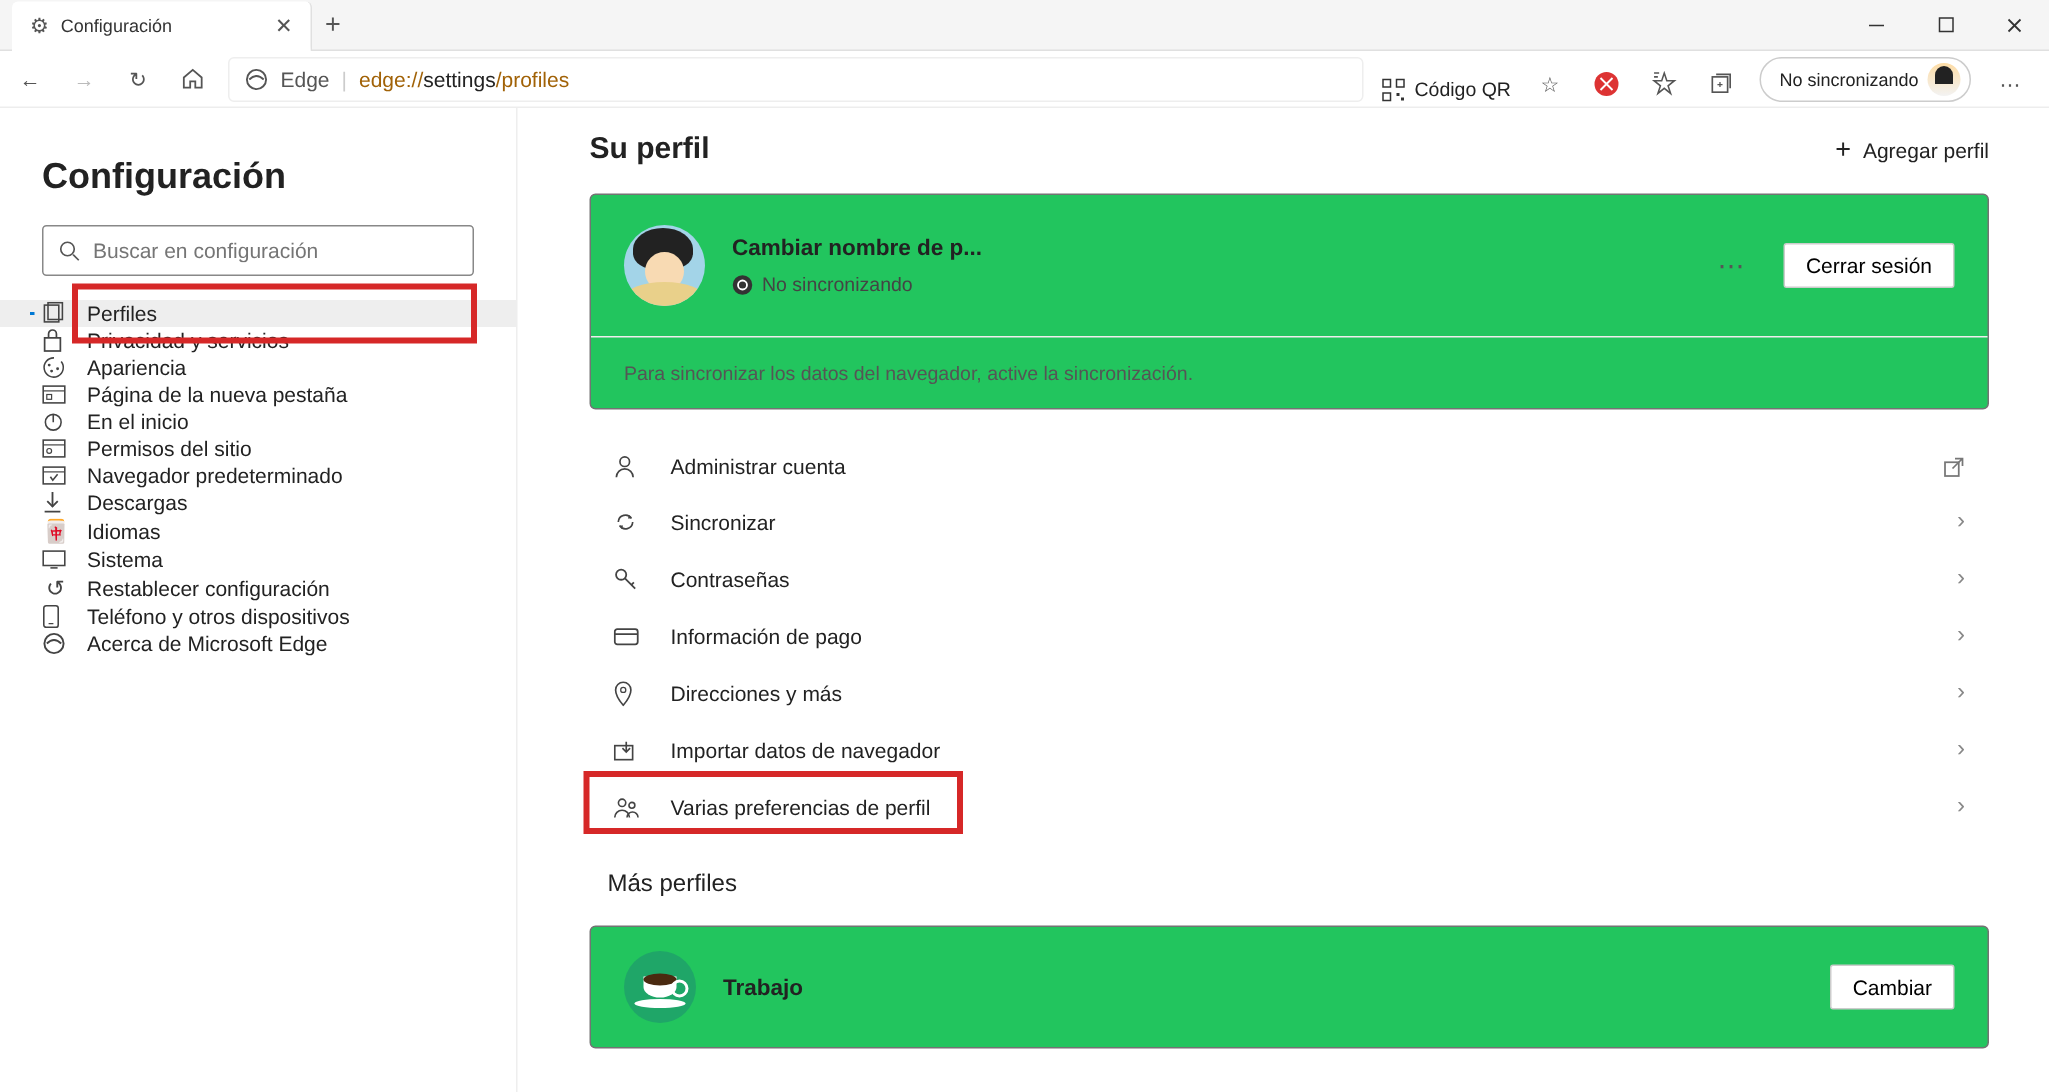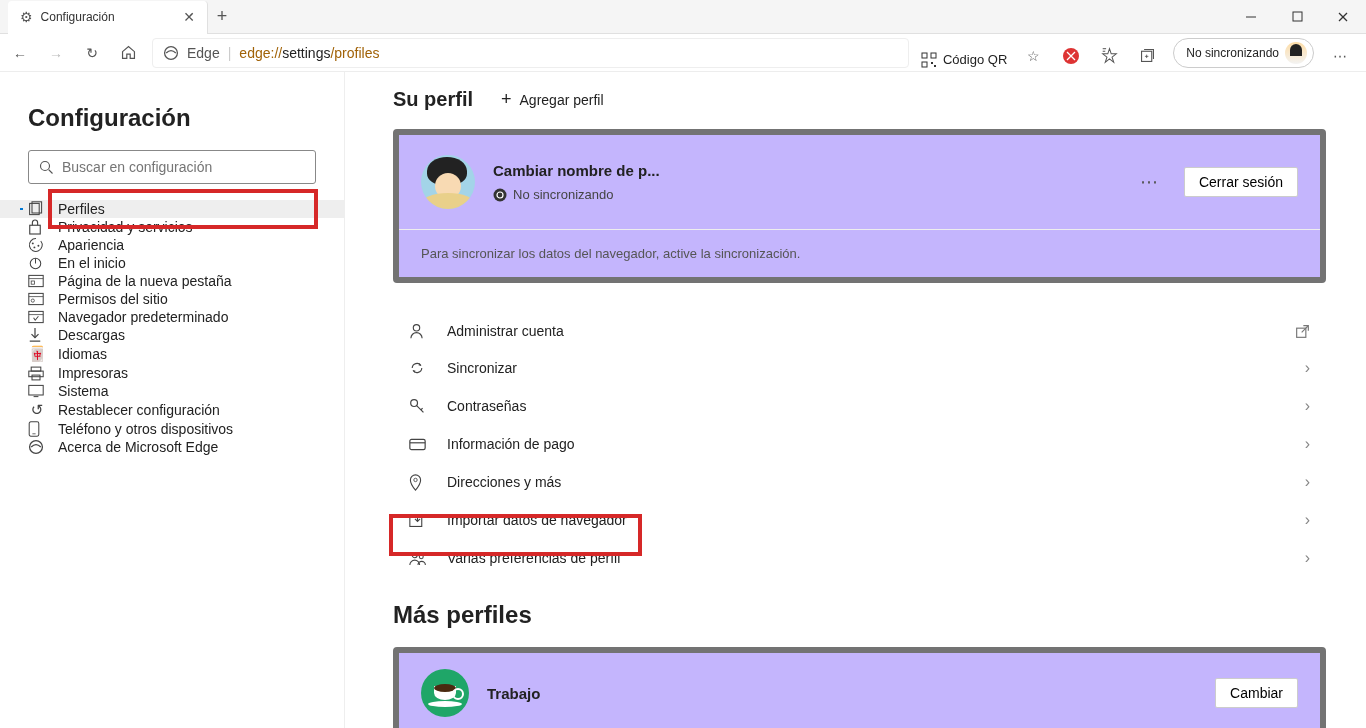--- a/index.html
+++ b/index.html
@@ -40,44 +40,44 @@
   .nav li.active::before { content:""; position:absolute; left:20px; top:8px; bottom:8px; width:3px; background:#0078d4;}
   .nav .ic { width:18px; text-align:center; color:#444; font-size:15px;}
   
   
   .hl { position:absolute; border:4px solid #d62828; pointer-events:none;}
   .hl1 { left:48px; top:189px; width:270px; height:40px;}
   .hl2 { left:389px; top:514px; width:253px; height:42px;}
   
   
   .main { flex:1; padding: 16px 40px 0 48px; overflow:auto;}
-  .section-head { display:flex; align-items:center; justify-content:flex-start; margin-bottom:18px;gap:28px;}
+  .section-head { display:flex; align-items:center; justify-content:space-between; margin-bottom:18px;gap:28px;}
   .section-head h2 { font-size:20px; font-weight:600;}
   .add-prof { display:flex; align-items:center; gap:8px; font-size:14px; cursor:pointer; color:#222;}
   
-  .card { border:6px solid #737373; border-radius:4px; margin-bottom: 30px; background:#c4b5fd;}
+  .card { border:1px solid #737373; border-radius:4px; margin-bottom: 20px; background:#22c55e;}
   .prof-row { display:flex; align-items:center; padding:20px 22px; gap:18px;}
   .avatar { width:54px; height:54px; border-radius:50%; background:#a3d4e8; position:relative; overflow:hidden; flex-shrink:0;}
   .avatar .hair{position:absolute;width:40px;height:28px;background:#222;border-radius:50% 50% 40% 40%;top:2px;left:6px;}
   .avatar .face{position:absolute;width:26px;height:26px;background:#f8dab3;border-radius:50%;top:18px;left:14px;}
   .avatar .shirt{position:absolute;width:54px;height:22px;background:#e9d08a;bottom:-6px;left:0;border-radius:50% 50% 0 0;}
   .prof-info { flex:1;}
   .prof-info .name{ font-weight:700; font-size:15px; margin-bottom:8px;}
   .prof-info .status{ font-size:13px; color:#444; display:flex; align-items:center; gap:6px;}
   .dots { font-size:18px; color:#555; letter-spacing:2px; cursor:pointer; padding:0 6px;}
   .btn { border:1px solid #ccc; background:#fff; padding:6px 14px; font-size:14px; cursor:pointer; border-radius:2px;}
   .sync-note { border-top:1px solid #eee; padding:16px 22px; font-size:13px; color:#555;}
   
   .menu-list { border:0;}
   .mrow { display:flex; align-items:center; padding: 10px 16px; gap:18px; cursor:pointer;}
   .mrow .mic { width:20px; text-align:center; color:#444; font-size:15px;}
   .mrow .lbl { flex:1; font-size:14px;}
   .mrow .arr { color:#888; font-size:16px;}
   
-  .more-h2 { font-size:24px; font-weight:700; margin: 24px 0 18px;}
+  .more-h2 { font-size:16px; font-weight:400; margin: 24px 12px 18px;}
   .av2 { width:48px;height:48px;border-radius:50%;background:#1fa668;display:flex;align-items:center;justify-content:center;}
   .cup{width:22px;height:14px;background:#fff;border-radius:0 0 50% 50%;position:relative;}
   .cup::before{content:"";position:absolute;width:22px;height:8px;background:#4a2a10;top:-2px;left:0;border-radius:50%;}
   .cup::after{content:"";position:absolute;right:-8px;top:2px;width:8px;height:8px;border:2px solid #fff;border-radius:50%;}
   .plate{width:34px;height:6px;background:#fff;border-radius:50%;position:absolute;bottom:10px;}
   
   svg{display:block;}
 </style>
 </head>
 <body>
@@ -208,39 +208,39 @@
               <path d="M10 2 a8 8 0 1 0 6 3" fill="none" stroke="#444" stroke-width="1.3"></path>
               <circle cx="6" cy="8" r="1.2" fill="#444"></circle>
               <circle cx="8" cy="13" r="1.2" fill="#444"></circle>
               <circle cx="13" cy="11" r="1.2" fill="#444"></circle>
             </svg>
           </span>
           <span>Apariencia</span>
         </li>
       <li>
           <span class="ic">
-            <svg width="15" height="15" viewBox="0 0 20 20">
-              <circle cx="10" cy="10" r="7" fill="none" stroke="#444" stroke-width="1.4"></circle>
-              <line x1="10" y1="3" x2="10" y2="10" stroke="#444" stroke-width="1.4"></line>
-            </svg>
-          </span>
-          <span>En el inicio</span>
-        </li>
-      <li>
-          <span class="ic">
             <svg width="16" height="14" viewBox="0 0 20 16">
               <rect x="1" y="1" width="18" height="14" fill="none" stroke="#444" stroke-width="1.3"></rect>
               <line x1="1" y1="5" x2="19" y2="5" stroke="#444"></line>
               <rect x="4" y="8" width="4" height="4" fill="none" stroke="#444"></rect>
             </svg>
           </span>
           <span>Página de la nueva pestaña</span>
         </li>
       <li>
           <span class="ic">
+            <svg width="15" height="15" viewBox="0 0 20 20">
+              <circle cx="10" cy="10" r="7" fill="none" stroke="#444" stroke-width="1.4"></circle>
+              <line x1="10" y1="3" x2="10" y2="10" stroke="#444" stroke-width="1.4"></line>
+            </svg>
+          </span>
+          <span>En el inicio</span>
+        </li>
+      <li>
+          <span class="ic">
             <svg width="16" height="14" viewBox="0 0 20 16">
               <rect x="1" y="1" width="18" height="14" fill="none" stroke="#444" stroke-width="1.3"></rect>
               <line x1="1" y1="5" x2="19" y2="5" stroke="#444"></line>
               <circle cx="6" cy="10" r="2" fill="none" stroke="#444"></circle>
             </svg>
           </span>
           <span>Permisos del sitio</span>
         </li>
       <li>
           <span class="ic">
@@ -258,30 +258,20 @@
               <line x1="8" y1="1" x2="8" y2="12" stroke="#444" stroke-width="1.4"></line>
               <path d="M4 8 L8 12 L12 8" fill="none" stroke="#444" stroke-width="1.4"></path>
               <line x1="2" y1="16" x2="14" y2="16" stroke="#444" stroke-width="1.4"></line>
             </svg>
           </span>
           <span>Descargas</span>
         </li>
       <li>
           <span class="ic">🀄</span>
           <span>Idiomas</span>
-        </li>
-      <li>
-          <span class="ic">
-            <svg width="16" height="15" viewBox="0 0 20 18">
-              <rect x="4" y="1" width="12" height="5" fill="none" stroke="#444" stroke-width="1.3"></rect>
-              <rect x="1" y="6" width="18" height="7" fill="none" stroke="#444" stroke-width="1.3"></rect>
-              <rect x="5" y="11" width="10" height="6" fill="none" stroke="#444" stroke-width="1.3"></rect>
-            </svg>
-          </span>
-          <span>Impresoras</span>
         </li>
       <li>
           <span class="ic">
             <svg width="16" height="14" viewBox="0 0 20 16">
               <rect x="1" y="1" width="18" height="12" fill="none" stroke="#444" stroke-width="1.3"></rect>
               <line x1="7" y1="15" x2="13" y2="15" stroke="#444" stroke-width="1.3"></line>
             </svg>
           </span>
           <span>Sistema</span>
         </li>

